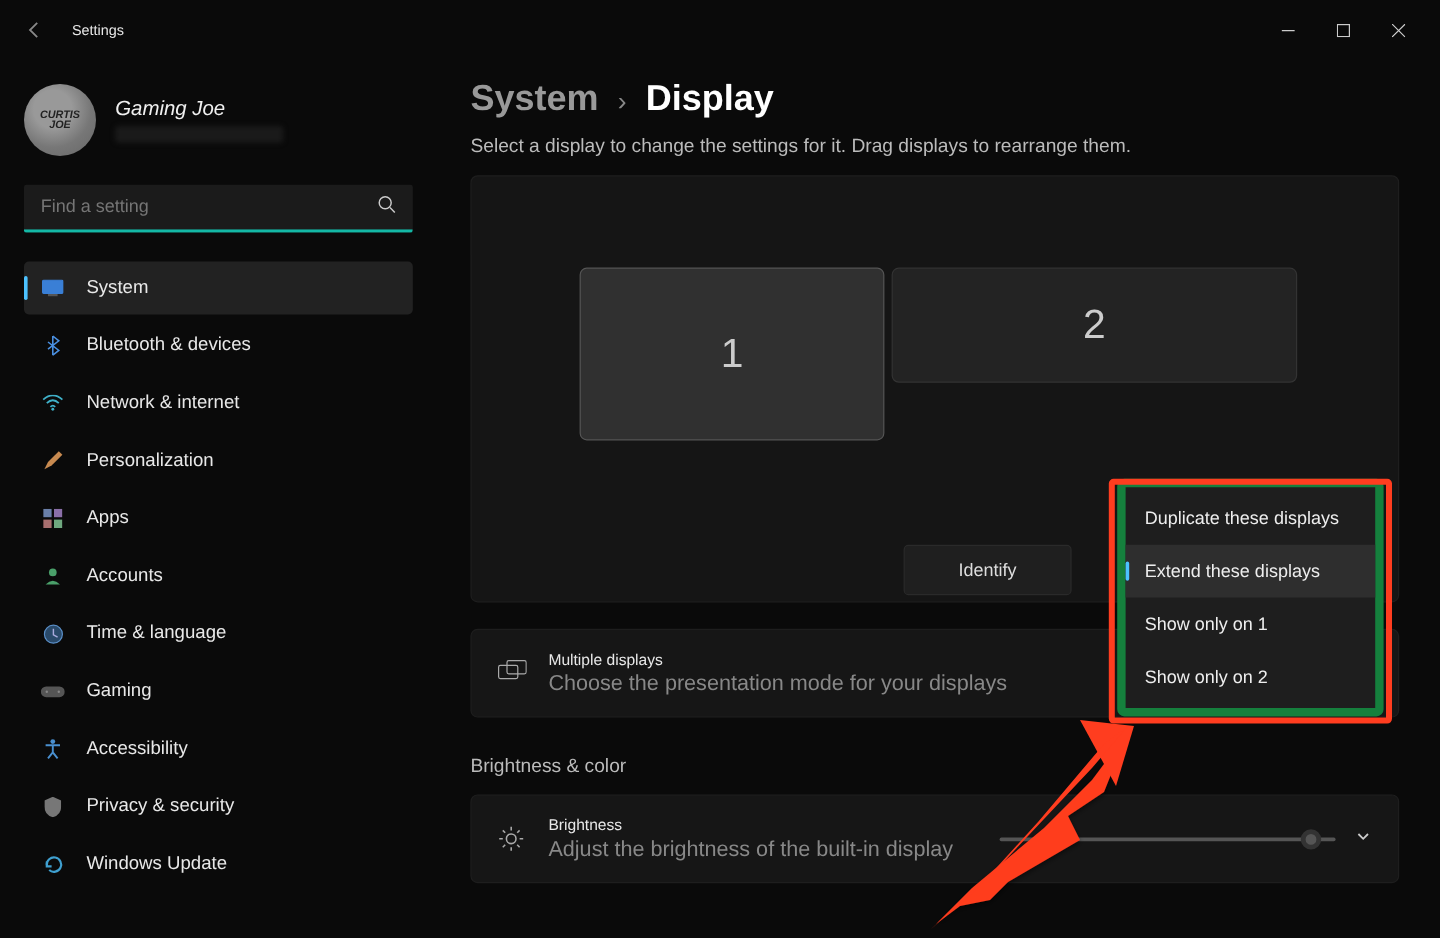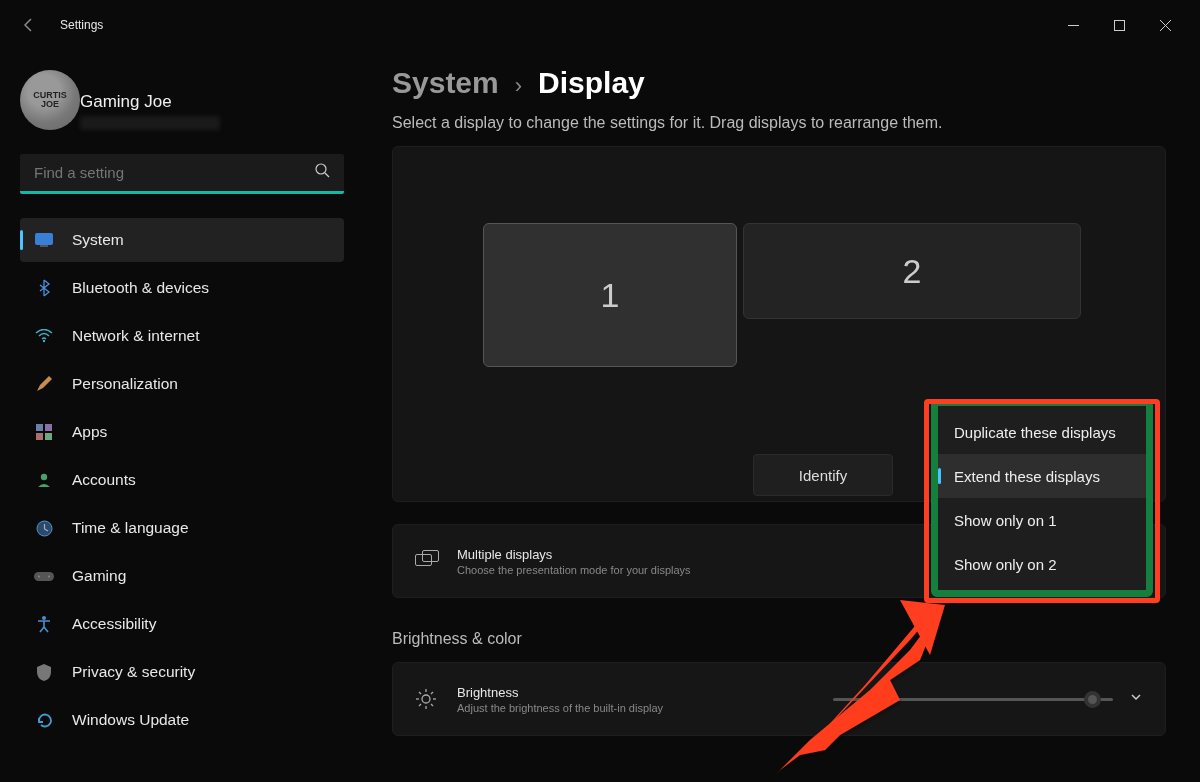--- a/index.html
+++ b/index.html
@@ -8,21 +8,21 @@
   
   .title-bar { height: 50px; display: flex; align-items: center; padding: 0 12px; }
   .back-btn { width: 34px; height: 34px; display: flex; align-items: center; justify-content: center; color: #888; cursor: pointer; }
   .app-title { font-size: 12px; color: #e8e8e8; margin-left: 14px; }
   .window-controls { margin-left: auto; display: flex; gap: 0; }
   .window-controls .wc { width: 46px; height: 32px; display: flex; align-items: center; justify-content: center; color: #ccc; cursor: pointer; }
 
   
   .layout { display: flex; height: calc(100% - 50px); }
   .sidebar { width: 360px; padding: 20px 16px 0 20px; flex: none; }
-  .profile { display: flex; align-items: flex-end; margin-bottom: 24px; }
+  .profile { display: flex; align-items: center; gap: 16px; margin-bottom: 24px; font-style: italic; }
   .avatar { width: 60px; height: 60px; border-radius: 50%; background: radial-gradient(circle at 40% 35%, #999 0 30%, #777 60%, #666 100%); display:flex; align-items:center; justify-content:center; font-size:9px; font-weight:bold; color:#222; text-align:center; line-height:1; overflow:hidden; }
   .profile-name { font-size: 17px; color: #f0f0f0; font-weight: 500; }
   .profile-sub { width: 140px; height: 14px; background: #1a1a1a; border-radius: 3px; filter: blur(2px); margin-top: 4px; }
 
   .search-box { background: #1b1b1b; border-bottom: 3px solid #14b8a6; border-radius: 2px; height: 40px; display: flex; align-items: center; padding: 0 14px; margin-bottom: 24px; }
   .search-box input { flex: 1; background: transparent; border: none; outline: none; color: #ccc; font-size: 15px; }
   .search-box .sicon { color: #ccc; }
 
   .nav { display: flex; flex-direction: column; gap: 4px; }
   .nav-item { height: 44px; display: flex; align-items: center; padding: 0 14px; border-radius: 4px; cursor: pointer; font-size: 15.5px; color: #e8e8e8; position: relative; }
@@ -46,21 +46,21 @@
 
   .dropdown-menu { position: absolute; right: 12px; bottom: -96px; width: 222px; background: #1e1e1e; border-radius: 6px; border:7px solid #15803d; padding:4px 0; z-index:5; }
   .dropdown-frame { position:absolute; border: 5px solid #ff3d1f; border-radius:4px; pointer-events:none; z-index:6; }
   .dd-item { height: 44px; display:flex; align-items:center; padding:0 16px; font-size:15px; color:#eee; cursor:pointer; position:relative; }
   .dd-item.selected { background:#2e2e2e; }
   .dd-item.selected::before { content:""; position:absolute; left:0; top:14px; bottom:14px; width:3px; background:#4cc2ff; border-radius:2px; }
 
   .setting-row { background:#161616; border-radius:6px; margin-top:22px; height:74px; display:flex; align-items:center; padding:0 22px; gap:20px; border:1px solid #1e1e1e; }
   .setting-row .ricon { width:22px; height:22px; color:#aaa; }
   .setting-row .rtext .rtitle { font-size:13px; color:#e8e8e8; }
-  .setting-row .rtext .rdesc { font-size:11px; color:#888; margin-top:2px; }
+  .setting-row .rtext .rdesc { font-size:18px; color:#888; margin-top:2px; }
   .setting-row .rright { margin-left:auto; display:flex; align-items:center; gap:16px; }
 
   .section-header { font-size:16px; color:#bbb; margin-top:32px; font-weight:500; }
 
   .slider-track { width:280px; height:3px; background:#555; border-radius:2px; position:relative; }
   .slider-thumb { position:absolute; right:12px; top:-7px; width:17px; height:17px; border-radius:50%; background:#555; border:4px solid #333; }
   .chevron { color:#ccc; cursor:pointer; }
 
   .arrow-overlay { position:absolute; z-index:20; pointer-events:none; }
 </style>

